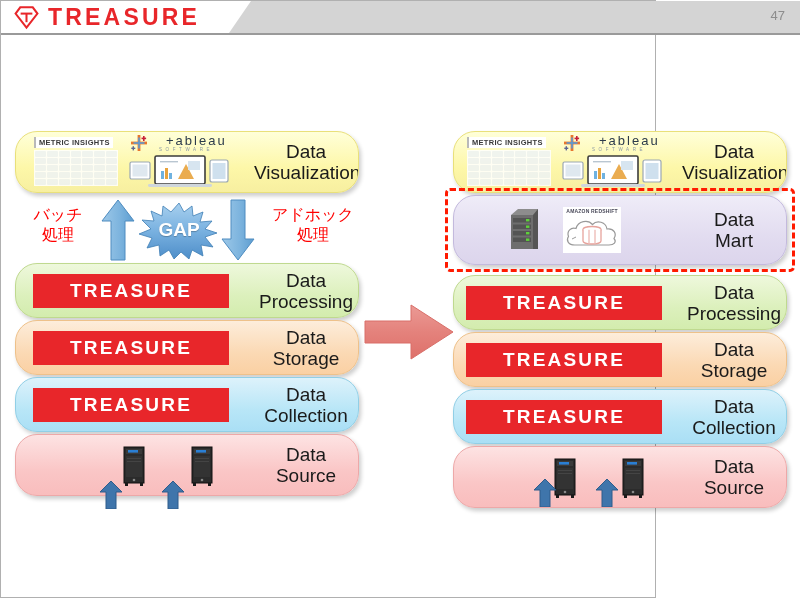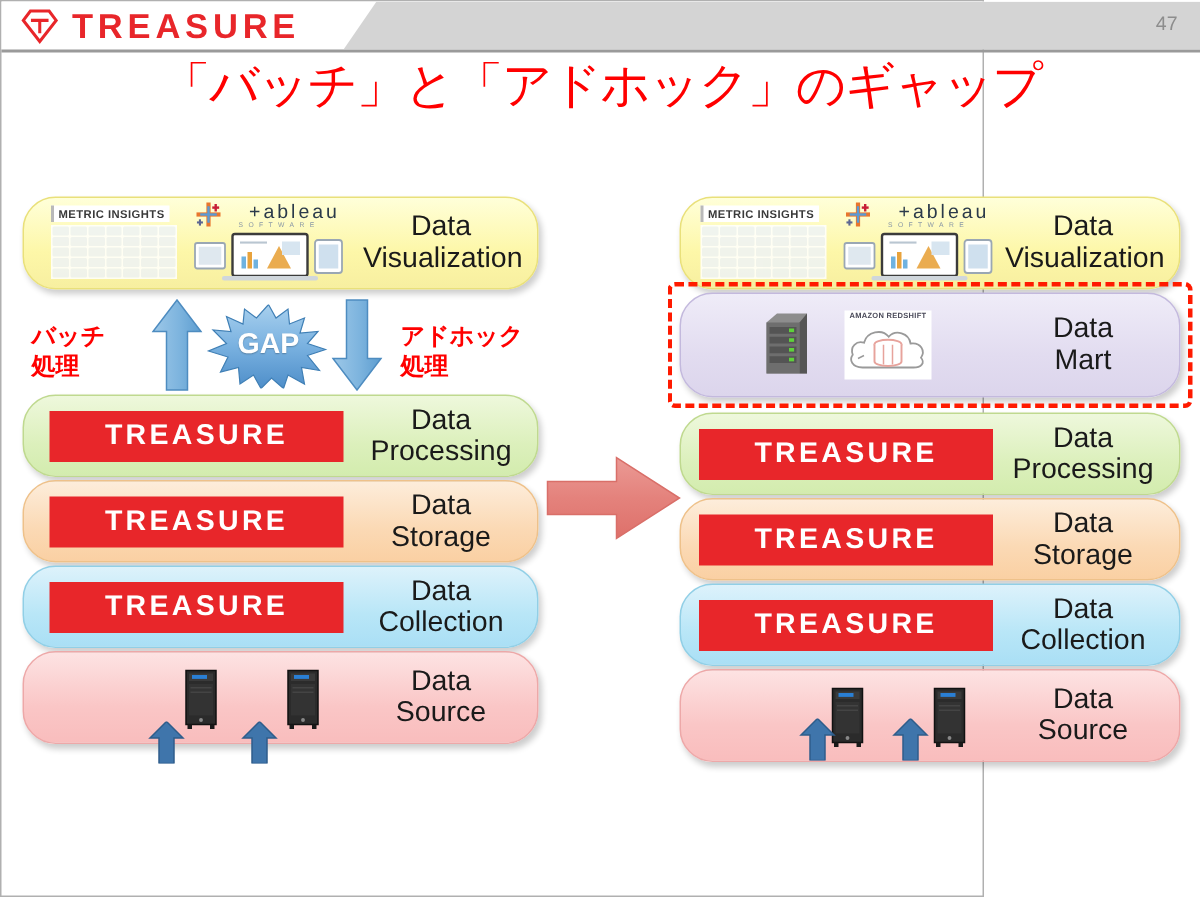--- a/index.html
+++ b/index.html
@@ -62,21 +62,21 @@
   .stack.right { left: 452px; top: 130px; width: 334px; }
 
   .layer {
     position: relative;
     border-radius: 22px;
     box-shadow: 2px 3px 4px rgba(0,0,0,0.20);
     display: flex; align-items: center;
     overflow: hidden;
   }
   .layer .label {
-    position: absolute; right: 12px; top: 50%;
+    position: absolute; right: 0; top: 50%;
     transform: translateY(-50%);
     text-align: center;
     font-size: 19px; color: #1a1a1a; line-height: 1.12;
     width: 104px;
   }
   .layer .content {
     position: absolute; left: 0; top: 0; bottom: 0;
     right: 112px;
     display: flex; align-items: center; justify-content: center;
   }
@@ -112,23 +112,23 @@
     border-radius: 5px;
     pointer-events: none;
   }
 
   
   .gapband {
     position: relative; height: 66px; width: 344px;
     margin-top: 4px;
   }
   .jp-red {
-    position: absolute; top: 18px;
-    color: #ff0000; font-size: 16px; line-height: 1.25;
-    font-weight: 700;
+    position: absolute; top: 8px;
+    color: #ff0000; font-size: 16px; text-align: center; line-height: 1.25;
+    font-weight: 400;
   }
   .jp-left  { left: 6px;  width: 74px; }
   .jp-right { right: 0px; width: 92px; }
 
   .arrow-up, .arrow-dn {
     position: absolute; top: 2px; width: 34px; height: 62px;
   }
   .arrow-up { left: 86px; }
   .arrow-dn { left: 206px; }
 
@@ -206,21 +206,20 @@
         <path d="M3 11 L9 3 L25 3 L31 11 L17 29 Z" fill="none" stroke="#e8262a" stroke-width="2.6"></path>
         <path d="M9.5 11 L24.5 11" stroke="#e8262a" stroke-width="2.6"></path>
         <path d="M17 11 L17 22" stroke="#e8262a" stroke-width="2.6"></path>
       </svg>
       <span class="brand-text">TREASURE</span>
     </div>
     <div class="page-num">47</div>
   </div>
   <div class="header-rule"></div>
 
-  <div class="title">「バッチ」と「アドホック」のギャップ</div>
 
   <div class="stack left">
 
     <div class="layer lay-viz">
       <div class="content">
         <div class="viz-cluster">
           <div class="mi-box">
             <div class="mi-title">METRIC INSIGHTS</div>
             <div class="mi-grid">
               <i></i>

